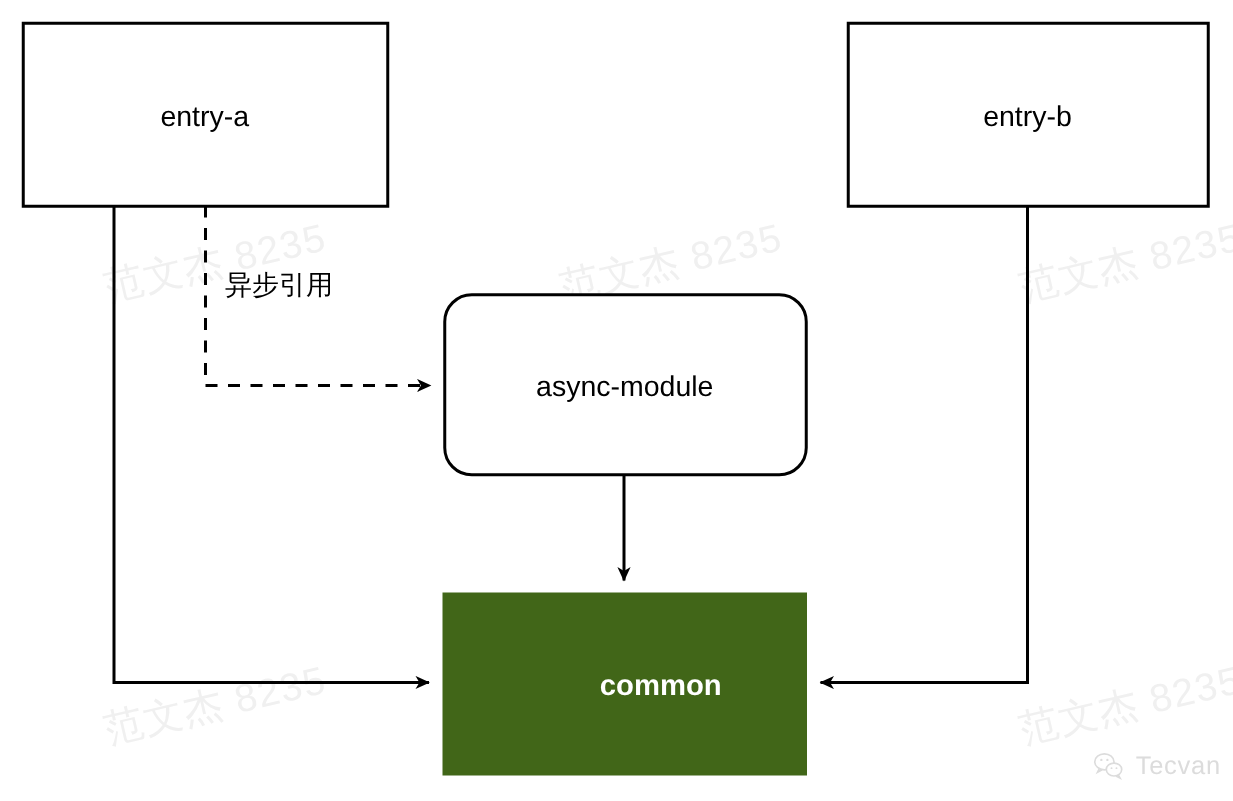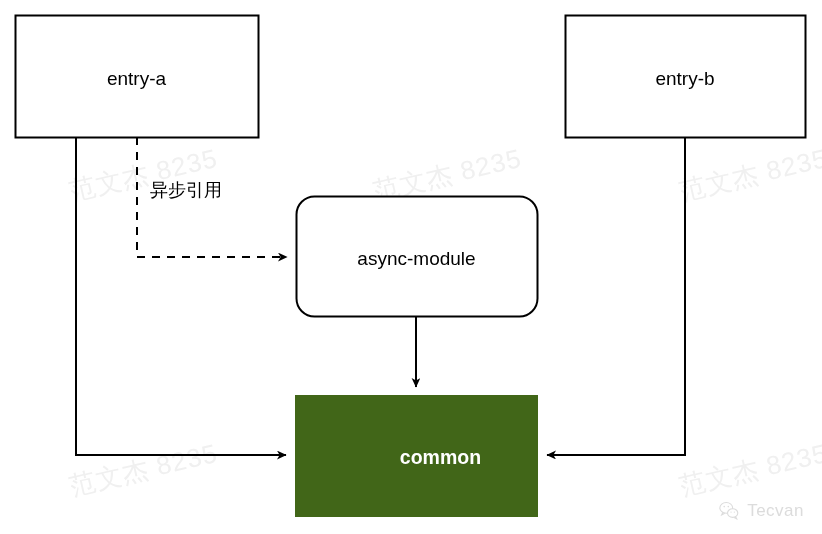--- a/index.html
+++ b/index.html
@@ -68,21 +68,21 @@
     color: #f0f0f0;
     white-space: nowrap;
     transform: rotate(-13deg);
     transform-origin: left top;
     letter-spacing: 1px;
     font-family: "Liberation Sans", "DejaVu Sans", sans-serif;
   }
 
   #brand-watermark {
     position: absolute;
-    right: 18px;
+    right: 8px;
     bottom: 12px;
     display: flex;
     align-items: center;
     gap: 7px;
     z-index: 4;
     color: #dcdcdc;
     font-size: 17px;
     letter-spacing: 0.5px;
     white-space: nowrap;
   }

